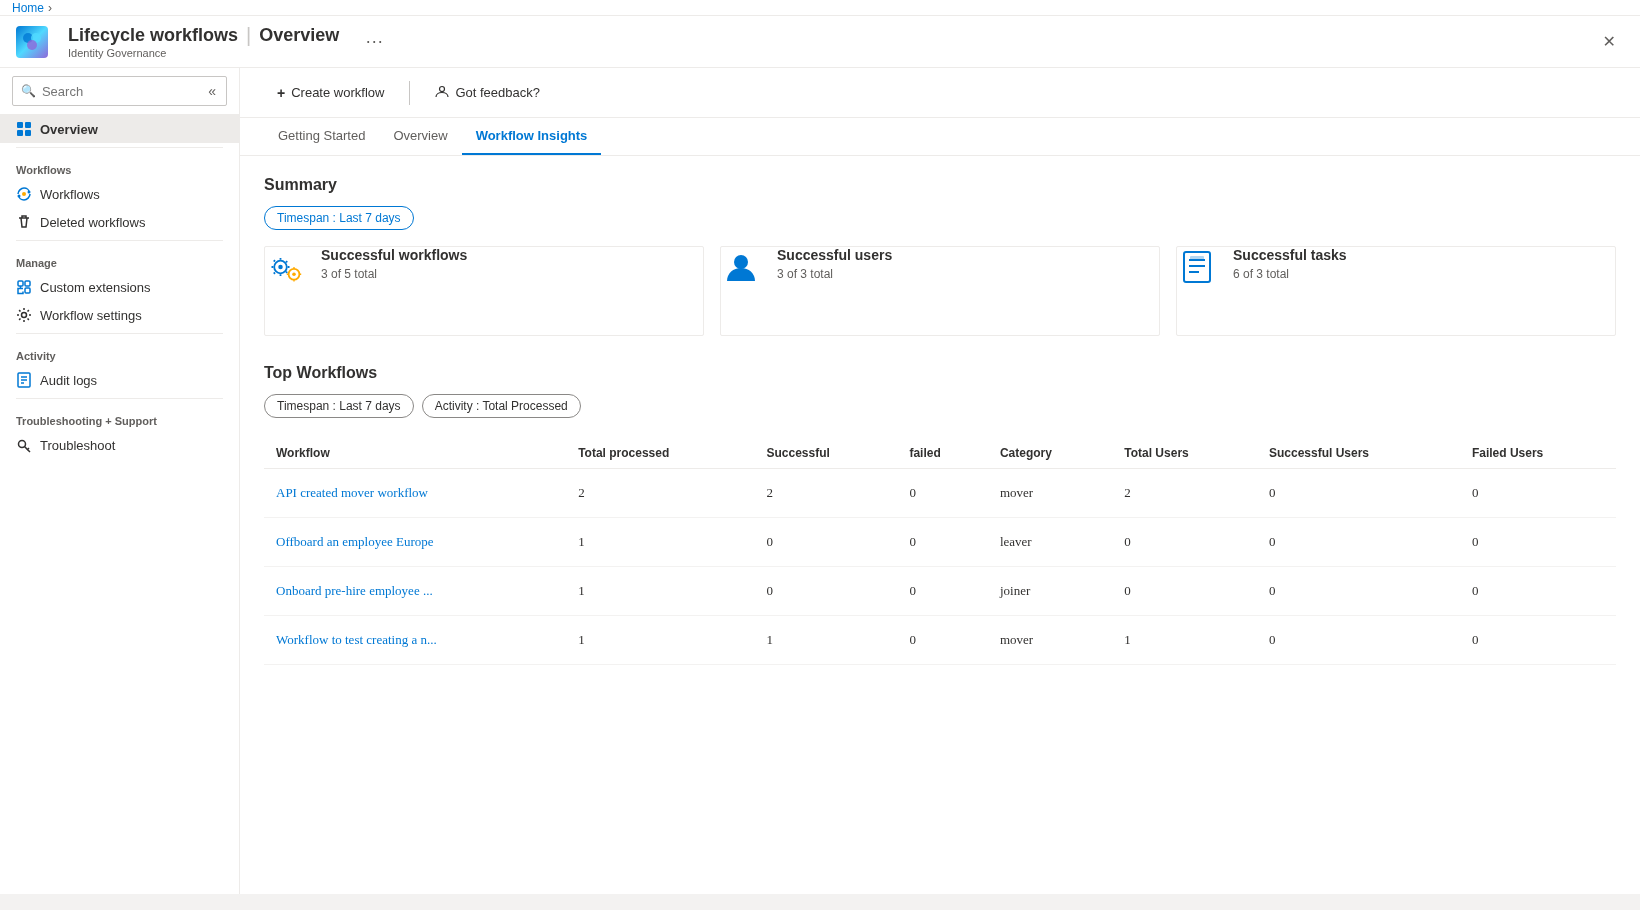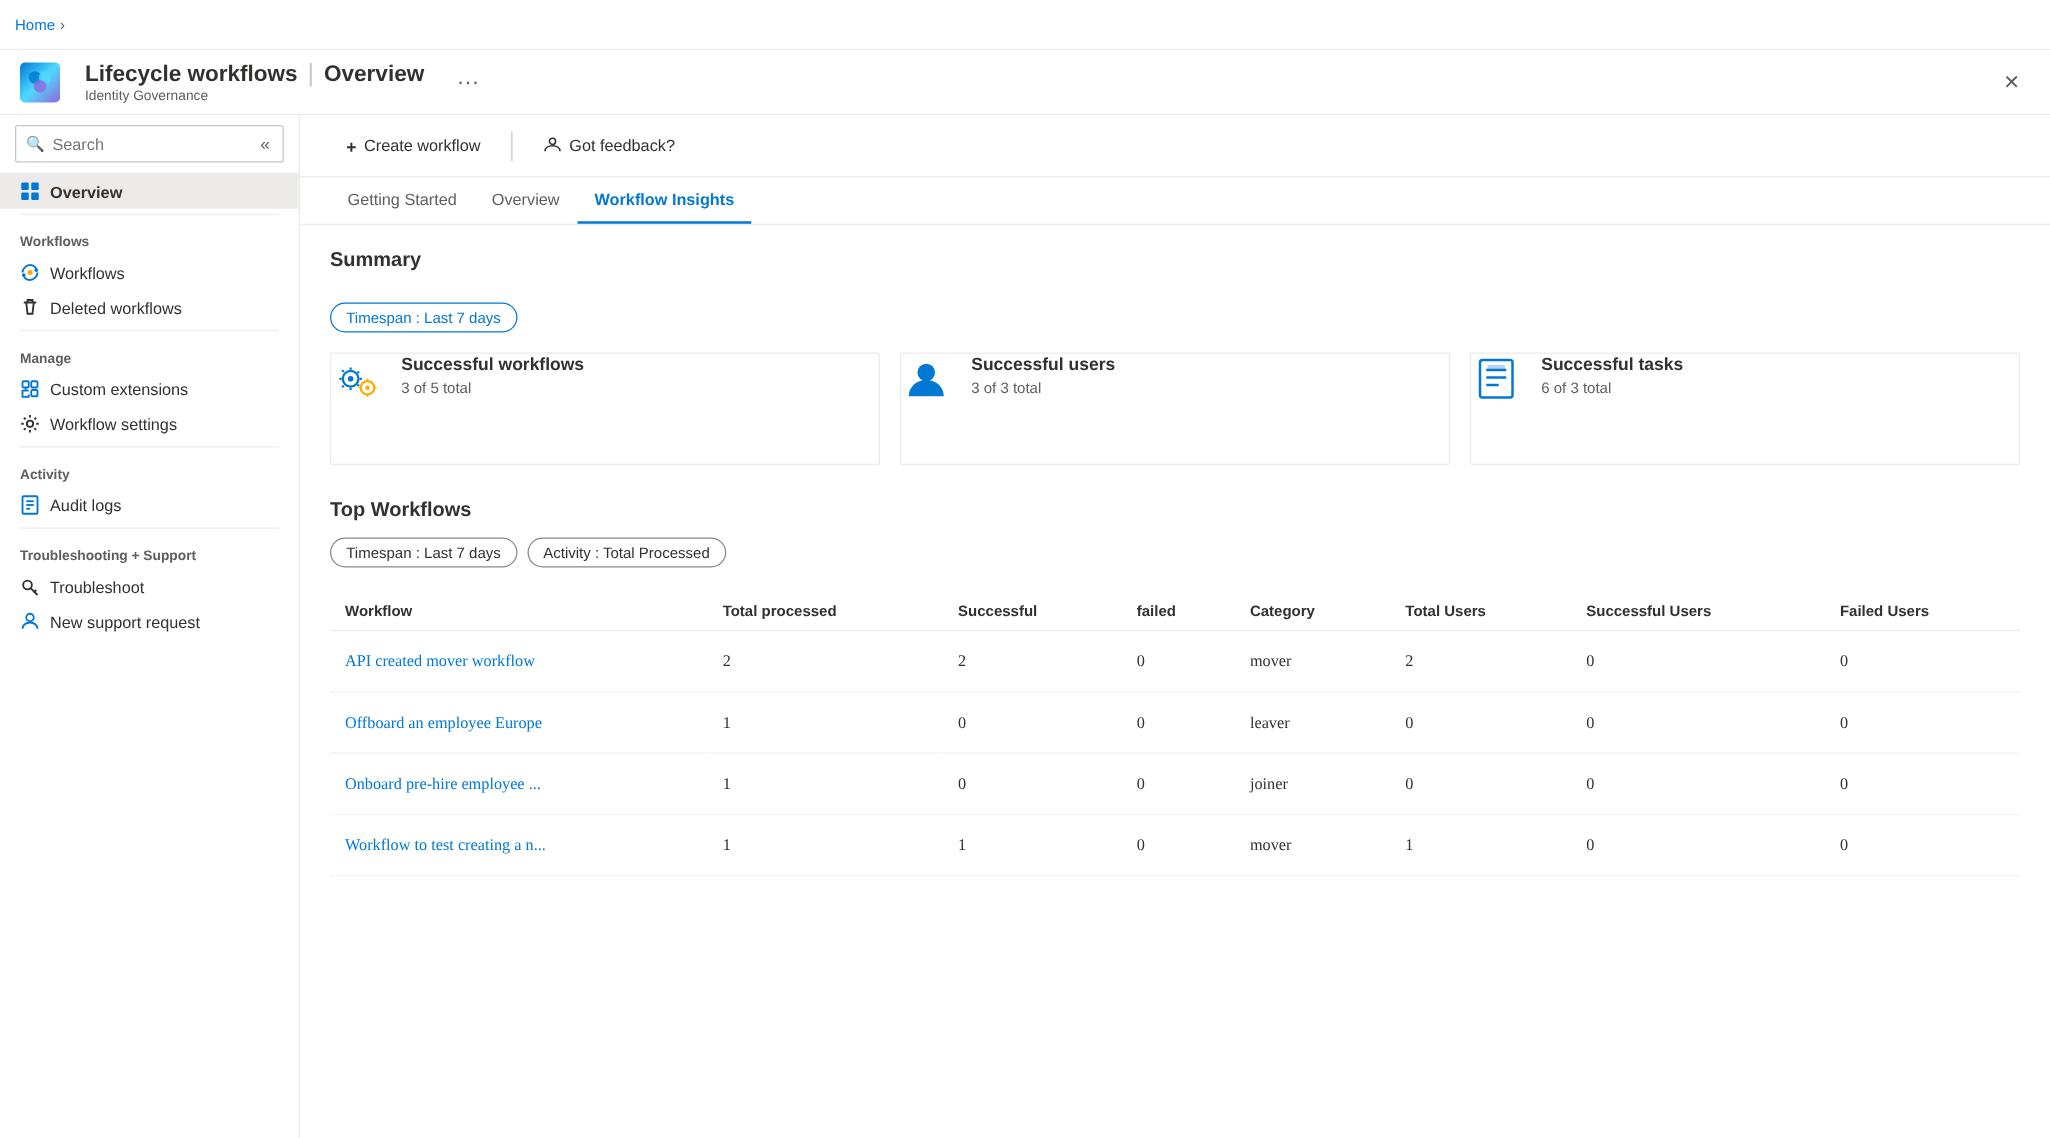--- a/index.html
+++ b/index.html
@@ -1,20 +1,20 @@
 <!DOCTYPE html>
 <html><head>
   <meta charset="utf-8">
   <style>
     * { box-sizing: border-box; margin: 0; padding: 0; }
     body { font-family: 'Segoe UI', Arial, sans-serif; font-size: 13px; color: #323130; background: #f3f2f1; }
 
     
     .top-bar {
-      height: 40px;
+      height: 16px;
       background: #fff;
       border-bottom: 1px solid #edebe9;
       display: flex;
       align-items: center;
       padding: 0 12px;
       font-size: 12px;
       color: #605e5c;
     }
     .top-bar a { color: #0078d4; text-decoration: none; }
     .top-bar .chevron { margin: 0 4px; color: #605e5c; }
@@ -155,21 +155,21 @@
       cursor: pointer; font-size: 13px; color: #605e5c;
       border-bottom: 2px solid transparent;
       text-decoration: none;
     }
     .tab.active { color: #0078d4; border-bottom-color: #0078d4; font-weight: 600; }
 
     
     .content-body { padding: 20px 24px; }
 
     
-    .section-title { font-size: 16px; font-weight: 600; margin-bottom: 24px; }
+    .section-title { font-size: 16px; font-weight: 600; margin-bottom: 12px; }
 
     
     .badge {
       display: inline-flex; align-items: center;
       padding: 4px 12px;
       border: 1px solid #0078d4; border-radius: 12px;
       color: #0078d4; font-size: 12px; cursor: pointer;
       margin-bottom: 16px;
     }
 
@@ -349,29 +349,20 @@
         <span class="nav-icon">
           <svg width="16" height="16" viewBox="0 0 16 16" fill="none" stroke="#323130" stroke-width="1.5">
             <circle cx="6" cy="7" r="3.5"></circle>
             <line x1="8.5" y1="9.5" x2="14" y2="15"></line>
             <line x1="11" y1="13" x2="13" y2="11"></line>
           </svg>
         </span>
         <span>Troubleshoot</span>
       </a>
 
-      <a class="nav-item">
-        <span class="nav-icon">
-          <svg width="16" height="16" viewBox="0 0 16 16" fill="none" stroke="#0078d4" stroke-width="1.5">
-            <circle cx="8" cy="5" r="3"></circle>
-            <path d="M2 14c0-3 2.7-5 6-5s6 2 6 5"></path>
-          </svg>
-        </span>
-        <span>New support request</span>
-      </a>
     </div>
 
     <div class="content-area">
 
       <div class="toolbar">
         <button class="toolbar-btn">
           <span style="font-weight:bold;font-size:14px;">+</span>
           <span>Create workflow</span>
         </button>
         <div class="toolbar-divider"></div>

